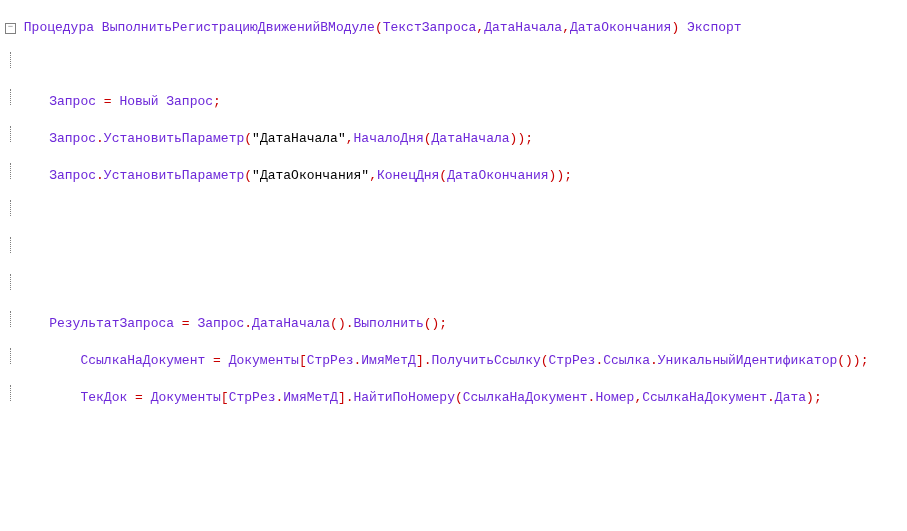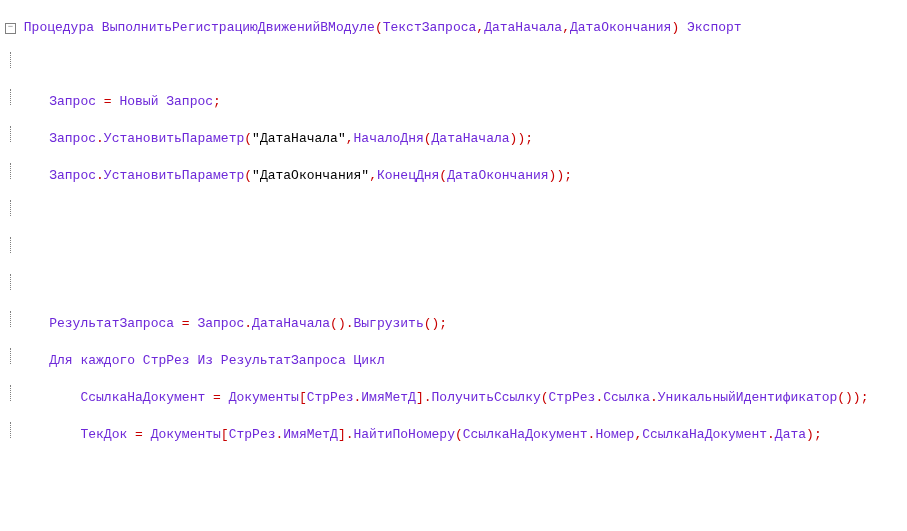--- a/index.html
+++ b/index.html
@@ -58,20 +58,19 @@
 
 <div class="code-area">
 <span class="code-line"><span class="fold-box">−</span> <span class="tok-kw">Процедура</span> <span class="tok-id">ВыполнитьРегистрациюДвиженийВМодуле</span><span class="tok-op">(</span><span class="tok-id">ТекстЗапроса</span><span class="tok-op">,</span><span class="tok-id">ДатаНачала</span><span class="tok-op">,</span><span class="tok-id">ДатаОкончания</span><span class="tok-op">)</span> <span class="tok-kw">Экспорт</span></span>
 <span class="code-line"><span class="vline"></span></span>
 <span class="code-line"><span class="vline"></span><span>    </span><span class="tok-id">Запрос</span><span class="tok-op"> = </span><span class="tok-kw">Новый </span><span class="tok-id">Запрос</span><span class="tok-op">;</span></span>
 <span class="code-line"><span class="vline"></span><span>    </span><span class="tok-id">Запрос</span><span class="tok-op">.</span><span class="tok-id">УстановитьПараметр</span><span class="tok-op">(</span><span class="tok-str">"ДатаНачала"</span><span class="tok-op">,</span><span class="tok-id">НачалоДня</span><span class="tok-op">(</span><span class="tok-id">ДатаНачала</span><span class="tok-op">));</span></span>
 <span class="code-line"><span class="vline"></span><span>    </span><span class="tok-id">Запрос</span><span class="tok-op">.</span><span class="tok-id">УстановитьПараметр</span><span class="tok-op">(</span><span class="tok-str">"ДатаОкончания"</span><span class="tok-op">,</span><span class="tok-id">КонецДня</span><span class="tok-op">(</span><span class="tok-id">ДатаОкончания</span><span class="tok-op">));</span></span>
 <span class="code-line"><span class="vline"></span></span>
 <span class="code-line"><span class="vline"></span></span>
 <span class="code-line"><span class="vline"></span></span>
-<span class="code-line"><span class="vline"></span><span>    </span><span class="tok-id">РезультатЗапроса</span><span class="tok-op"> = </span><span class="tok-id">Запрос</span><span class="tok-op">.</span><span class="tok-id">ДатаНачала</span><span class="tok-op">().</span><span class="tok-id">Выгрузить</span><span class="tok-op">();</span></span>
-<span class="code-line"><span class="vline"></span><span>    </span><span class="tok-kw">Для каждого </span><span class="tok-id">СтрРез </span><span class="tok-kw">Из </span><span class="tok-id">РезультатЗапроса </span><span class="tok-kw">Цикл</span></span>
+<span class="code-line"><span class="vline"></span><span>    </span><span class="tok-id">РезультатЗапроса</span><span class="tok-op"> = </span><span class="tok-id">Запрос</span><span class="tok-op">.</span><span class="tok-id">ДатаНачала</span><span class="tok-op">().</span><span class="tok-id">Выполнить</span><span class="tok-op">();</span></span>
 <span class="code-line"><span class="vline"></span><span>        </span><span class="tok-id">СсылкаНаДокумент</span><span class="tok-op"> = </span><span class="tok-id">Документы</span><span class="tok-op">[</span><span class="tok-id">СтрРез</span><span class="tok-op">.</span><span class="tok-id">ИмяМетД</span><span class="tok-op">].</span><span class="tok-id">ПолучитьСсылку</span><span class="tok-op">(</span><span class="tok-id">СтрРез</span><span class="tok-op">.</span><span class="tok-id">Ссылка</span><span class="tok-op">.</span><span class="tok-id">УникальныйИдентификатор</span><span class="tok-op">());</span></span>
 <span class="code-line"><span class="vline"></span><span>        </span><span class="tok-id">ТекДок</span><span class="tok-op"> = </span><span class="tok-id">Документы</span><span class="tok-op">[</span><span class="tok-id">СтрРез</span><span class="tok-op">.</span><span class="tok-id">ИмяМетД</span><span class="tok-op">].</span><span class="tok-id">НайтиПоНомеру</span><span class="tok-op">(</span><span class="tok-id">СсылкаНаДокумент</span><span class="tok-op">.</span><span class="tok-id">Номер</span><span class="tok-op">,</span><span class="tok-id">СсылкаНаДокумент</span><span class="tok-op">.</span><span class="tok-id">Дата</span><span class="tok-op">);</span></span>
 
 
 
 </div>
 
 </body></html>

